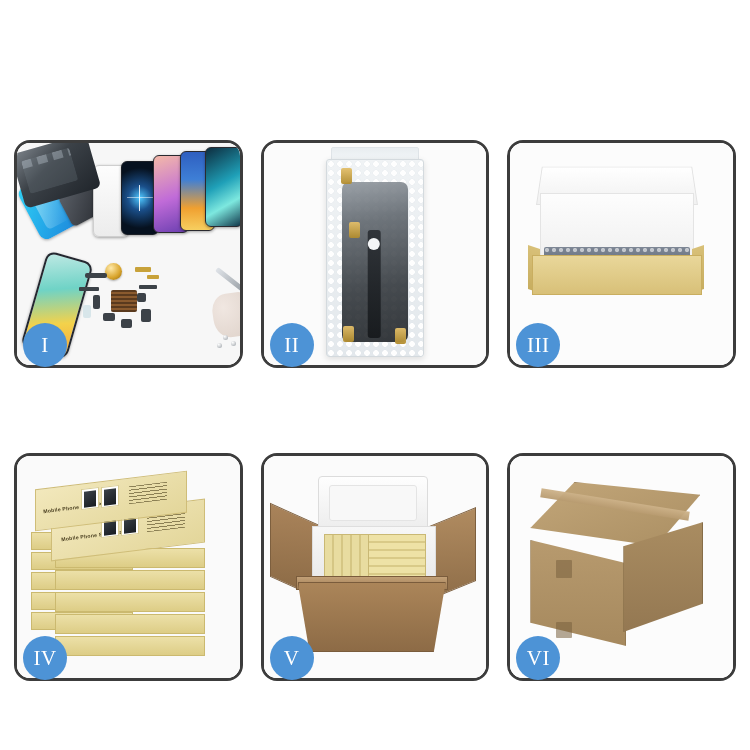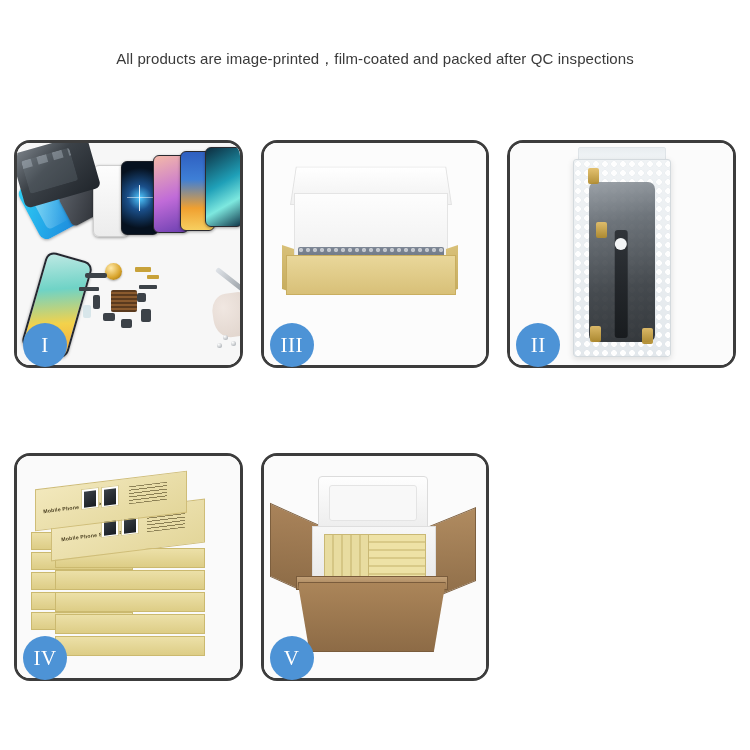--- a/index.html
+++ b/index.html
@@ -375,21 +375,20 @@
   .c6-tab {
     position:absolute; background: rgba(120,96,62,.55); border-radius:1px;
   }
 </style>
 </head>
 <body>
 
 <div class="page">
 
   <div class="header">
-    <p class="subtitle">All products are image-printed，film-coated and packed after QC inspections</p>
   </div>
 
   <div class="grid">
 
     <div class="panel">
       <div class="panel-inner">
         <div class="scene1">
           <div class="ph s1-a"></div>
           <div class="ph s1-b"></div>
           <div class="ph s1-c"></div>
@@ -417,52 +416,52 @@
           <div class="s1-screw" style="left:206px;top:192px;"></div>
           <div class="s1-screw" style="left:214px;top:198px;"></div>
           <div class="s1-screw" style="left:200px;top:200px;"></div>
         </div>
       </div>
       <div class="badge">I</div>
     </div>
 
     <div class="panel">
       <div class="panel-inner">
-        <div class="scene3">
-          <div class="b3-lid"></div>
-          <div class="b3-back"></div>
-          <div class="b3-bubble"></div>
-          <div class="b3-left"></div>
-          <div class="b3-right"></div>
-          <div class="b3-front"></div>
-        </div>
-      </div>
-      <div class="badge">III</div>
-    </div>
-
-    <div class="panel">
-      <div class="panel-inner">
         <div class="scene2">
           <div class="bag-top"></div>
           <div class="bubble-bag">
             <div class="lcd"></div>
             <div class="lcd-cable"></div>
             <div class="lcd-white"></div>
             <div class="lcd-gold" style="left:14px;top:8px;"></div>
             <div class="lcd-gold" style="left:22px;top:62px;"></div>
             <div class="lcd-gold" style="left:16px;top:166px;"></div>
             <div class="lcd-gold" style="left:68px;top:168px;"></div>
           </div>
         </div>
       </div>
       <div class="badge">II</div>
     </div>
 
     <div class="panel">
       <div class="panel-inner">
+        <div class="scene3">
+          <div class="b3-lid"></div>
+          <div class="b3-back"></div>
+          <div class="b3-bubble"></div>
+          <div class="b3-left"></div>
+          <div class="b3-right"></div>
+          <div class="b3-front"></div>
+        </div>
+      </div>
+      <div class="badge">III</div>
+    </div>
+
+    <div class="panel">
+      <div class="panel-inner">
         <div class="scene4">
 
           <div class="stack-box" style="left:14px;top:76px;width:100px;height:16px;"></div>
           <div class="stack-box" style="left:14px;top:96px;width:100px;height:16px;"></div>
           <div class="stack-box" style="left:14px;top:116px;width:100px;height:16px;"></div>
           <div class="stack-box" style="left:14px;top:136px;width:100px;height:16px;"></div>
           <div class="stack-box" style="left:14px;top:156px;width:100px;height:16px;"></div>
 
           <div class="stack-box" style="left:38px;top:92px;width:148px;height:18px;"></div>
           <div class="stack-box" style="left:38px;top:114px;width:148px;height:18px;"></div>
@@ -503,15 +502,28 @@
           <div class="c5-foam-body"></div>
           <div class="c5-inner"></div>
           <div class="c5-inner2"></div>
           <div class="c5-rim"></div>
           <div class="c5-body"></div>
         </div>
       </div>
       <div class="badge">V</div>
     </div>
 
+    <div class="panel">
+      <div class="panel-inner">
+        <div class="scene6">
+          <div class="c6-top"></div>
+          <div class="c6-tape"></div>
+          <div class="c6-left"></div>
+          <div class="c6-right"></div>
+          <div class="c6-tab" style="left:46px;top:104px;width:16px;height:18px;"></div>
+          <div class="c6-tab" style="left:46px;top:166px;width:16px;height:16px;"></div>
+        </div>
+      </div>
+      <div class="badge">VI</div>
+    </div>
 
   </div>
 </div>
 
 </body></html>

